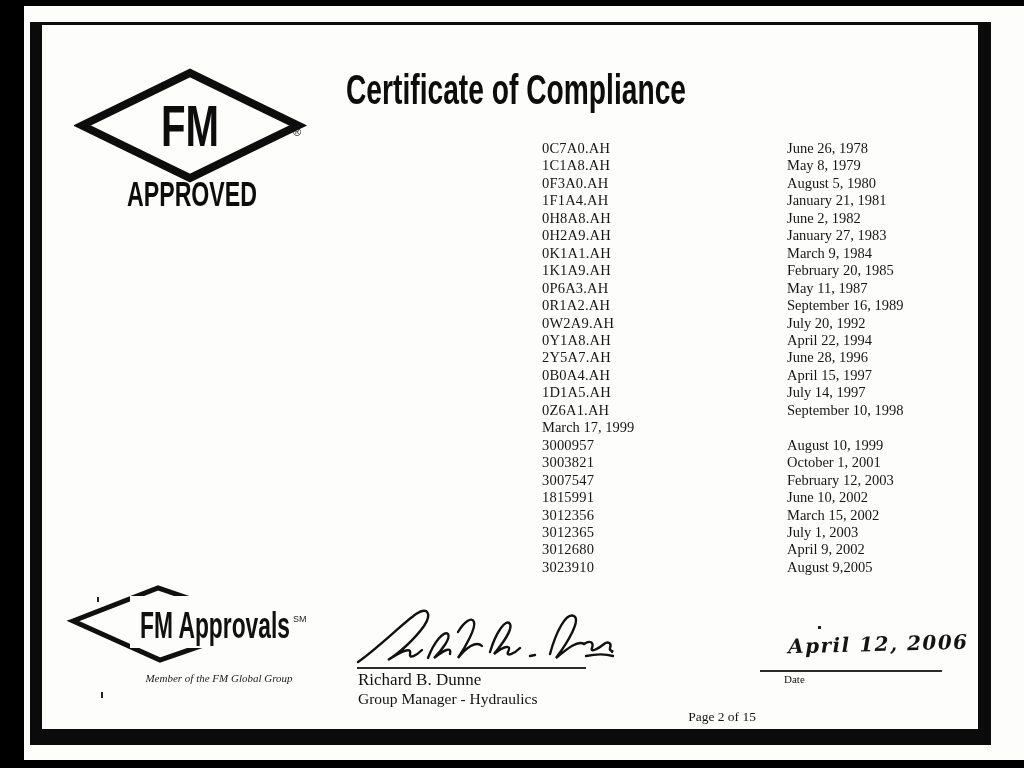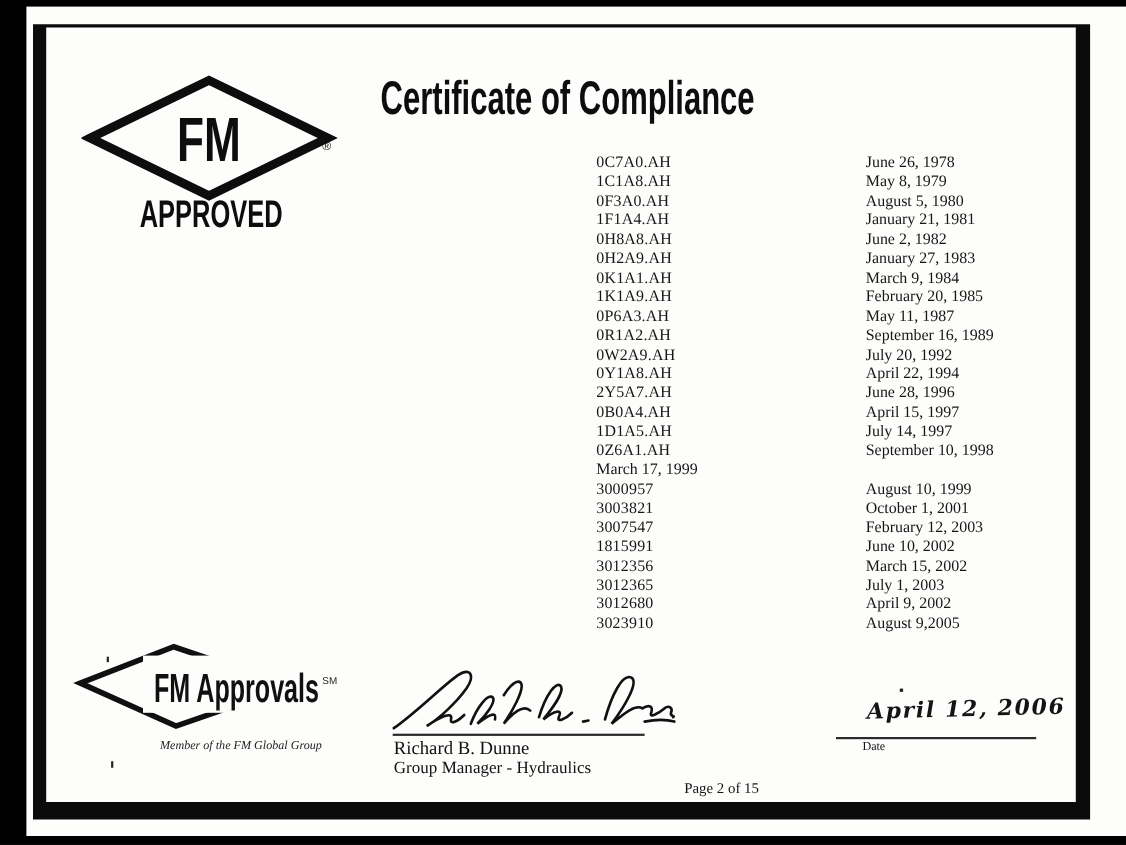--- a/index.html
+++ b/index.html
@@ -84,21 +84,21 @@
     font-family: "DejaVu Serif", serif;
     font-style: italic; font-weight: 600;
     font-size: 20px; letter-spacing: 1.5px; color: #141414;
     transform: rotate(-1.5deg);
   }
   #date-label { position: absolute; left: 736px; top: 667px; font-size: 11px; color: #111; margin-left: 24px; }
 
   
   #page-indicator {
     position: absolute; left: 532px; top: 703px; width: 200px;
-    text-align: center; font-size: 13.5px; color: #141414;
+    text-align: right; font-size: 13.5px; color: #141414;
   }
 
   
   .speck { position: absolute; background: #222; }
 </style>
 </head>
 <body>
 
 <div id="paper">
 

